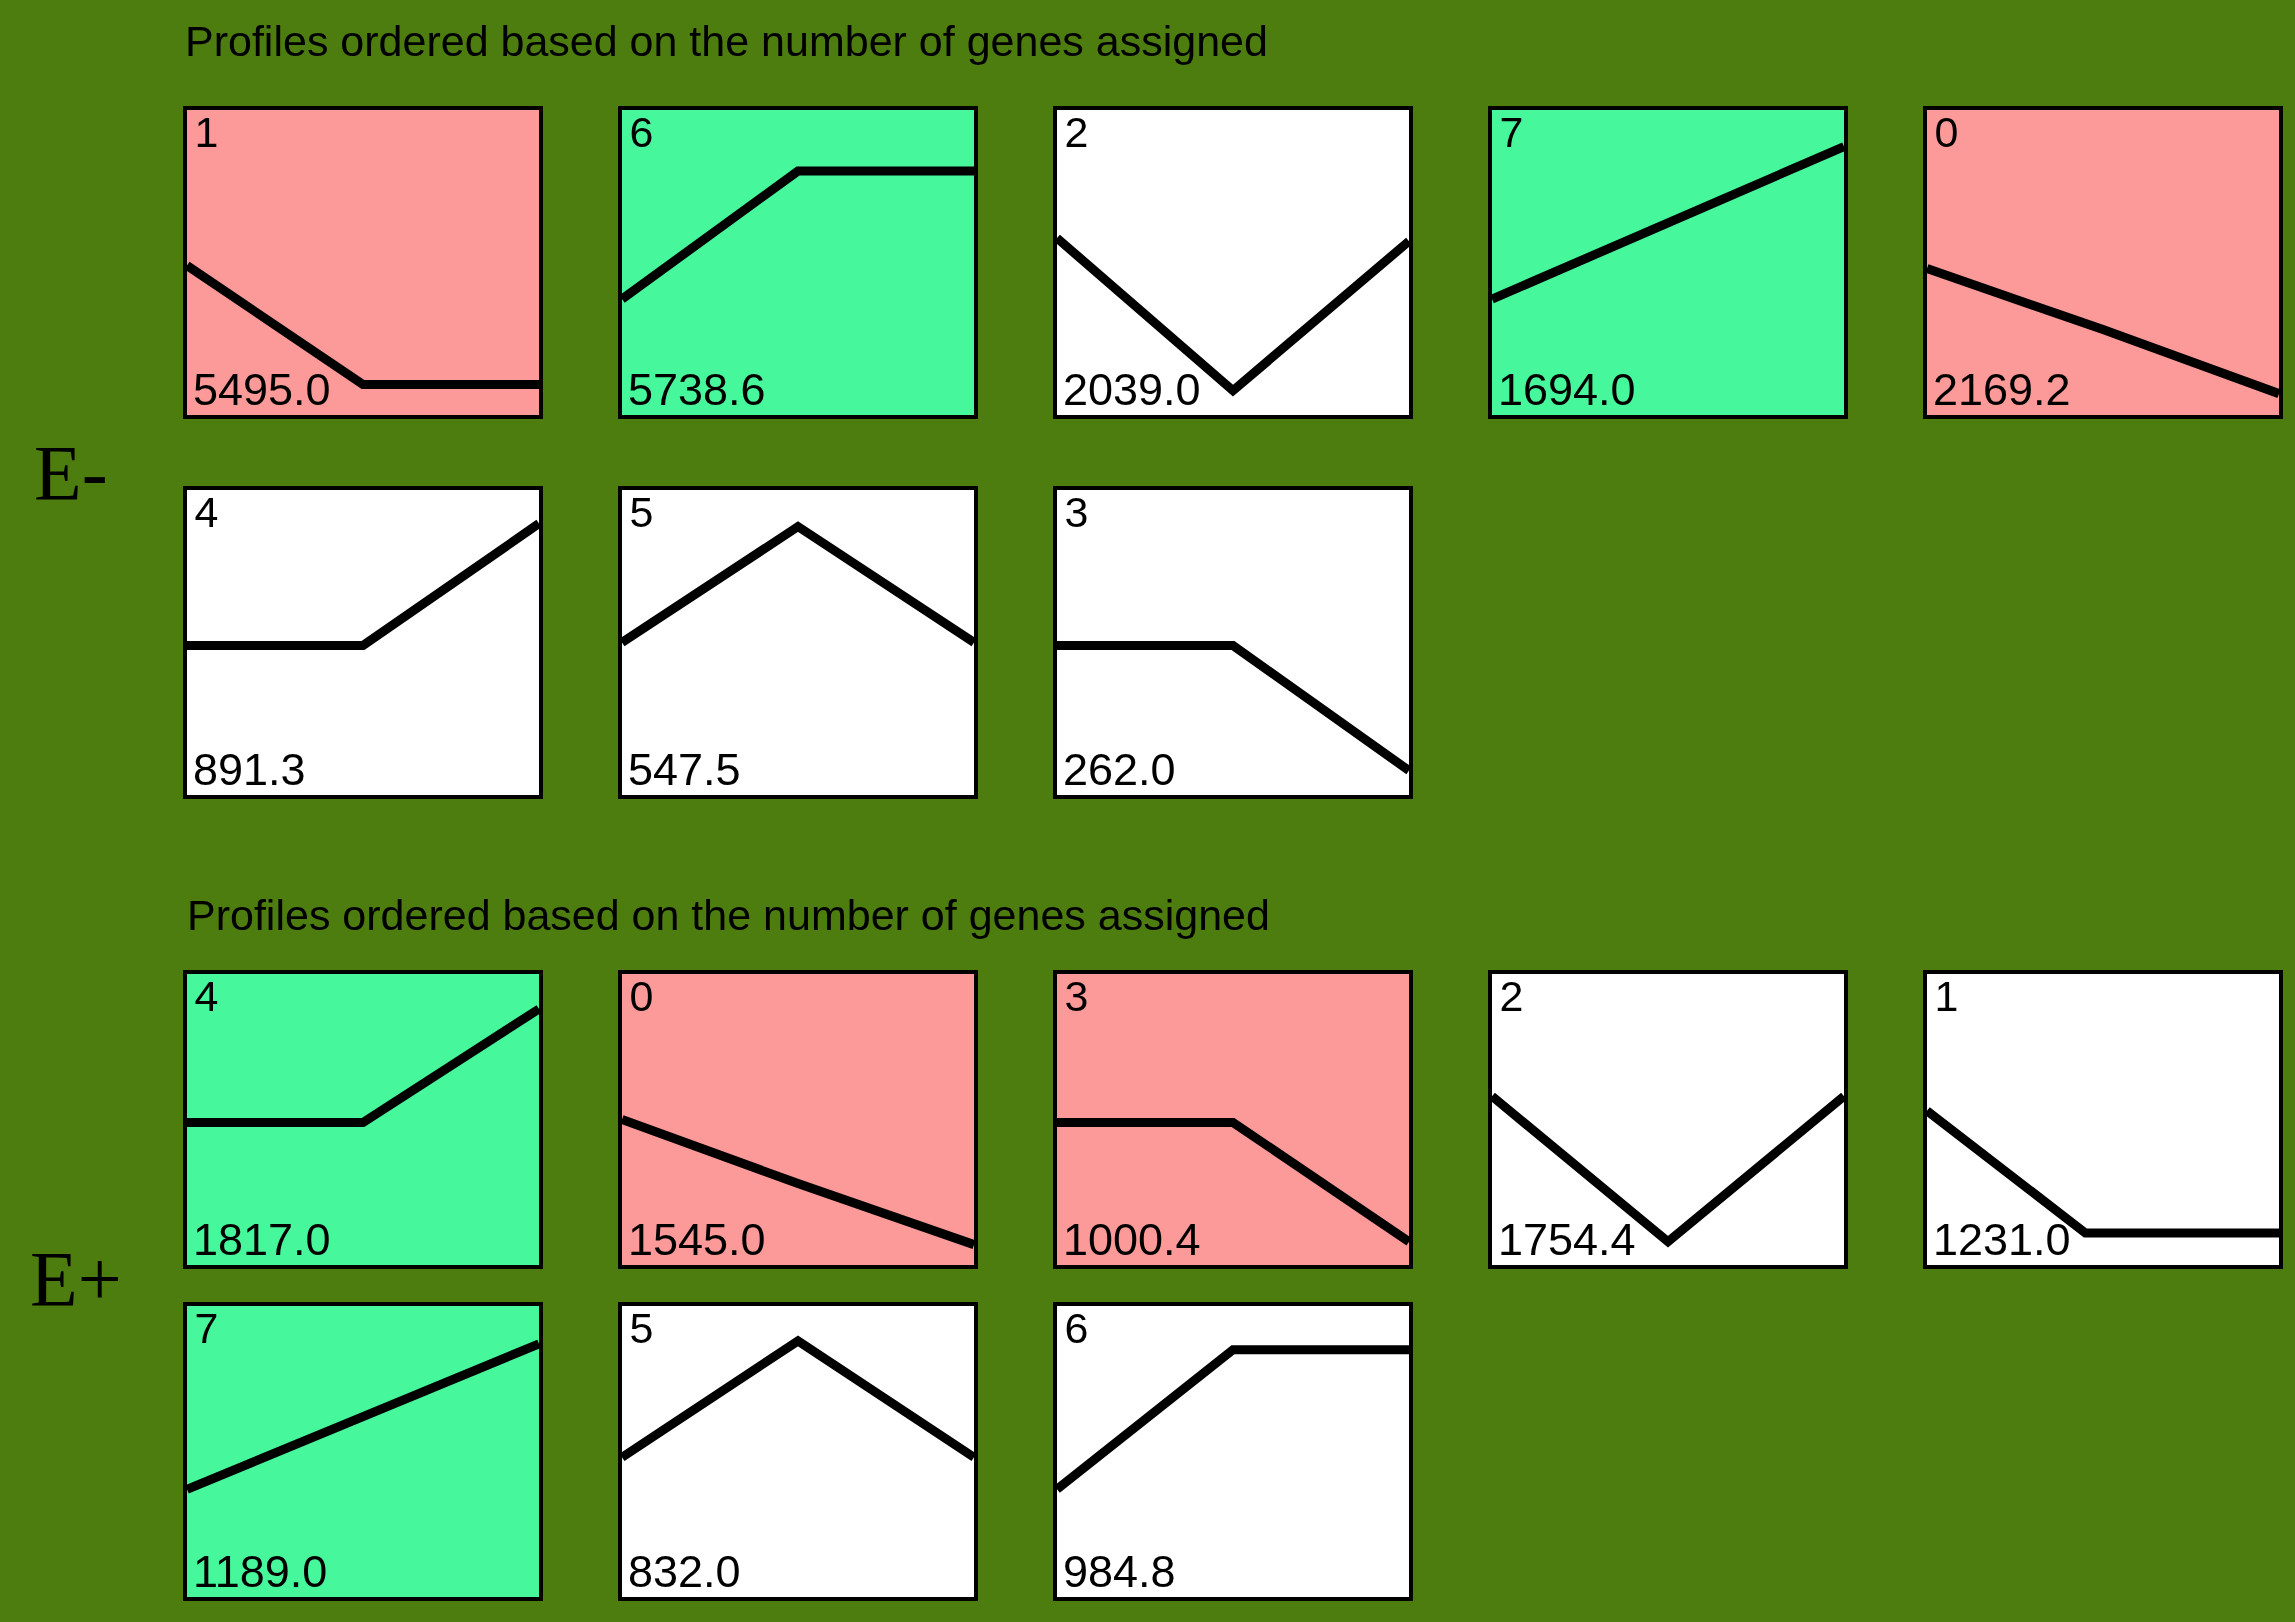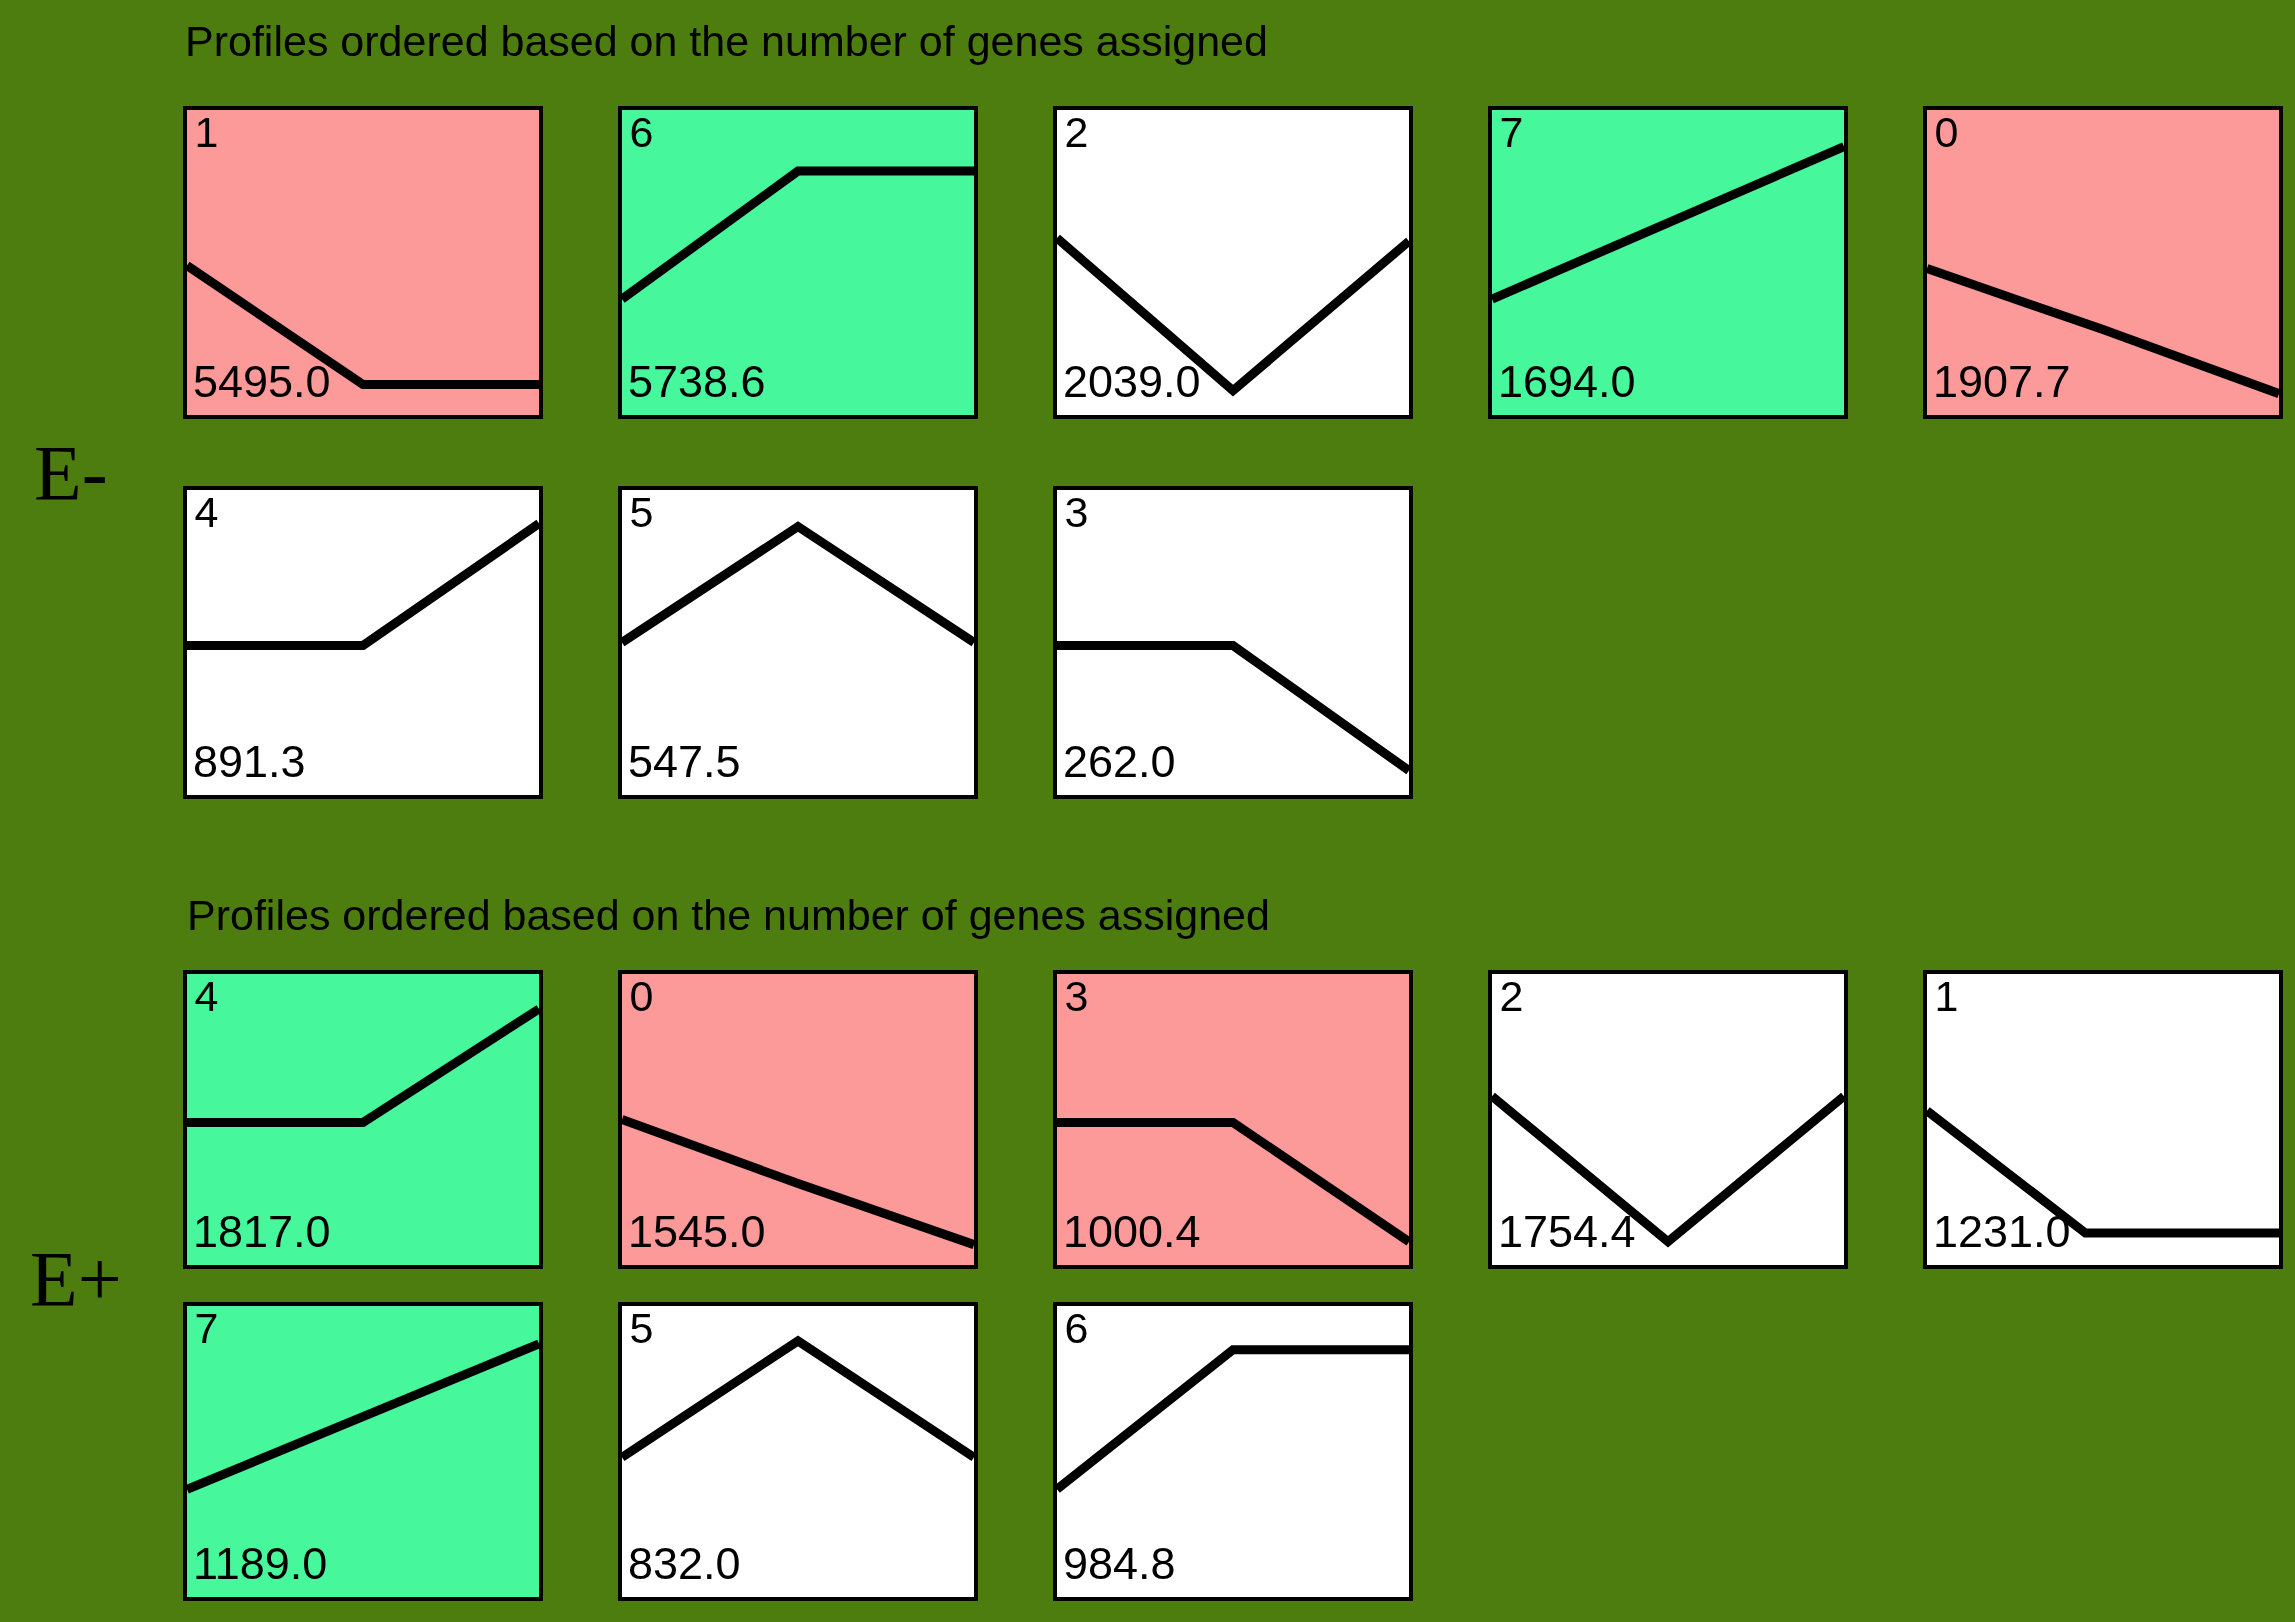--- a/index.html
+++ b/index.html
@@ -55,21 +55,21 @@
   }
   .pid {
     position: absolute;
     top: -1.5px;
     left: 7.5px;
     font-size: 43px;
     line-height: 1.1;
   }
   .pgenes {
     position: absolute;
-    bottom: 9px;
+    bottom: 1px;
     left: 6px;
     font-size: 45px;
     line-height: 1.1;
     white-space: nowrap;
   }
 </style>
 </head>
 <body>
 
 <div id="figure">
@@ -104,21 +104,21 @@
             <polyline points="0,620 500,370 1000,120" style="stroke: rgb(0, 0, 0);"></polyline>
           </svg>
           <span class="pid">7</span>
           <span class="pgenes">1694.0</span>
         </div>
         <div class="pbox" style="left: 1923px; top: 106px; width: 360px; height: 313px; background: rgb(252, 154, 153);">
           <svg viewBox="0 0 1000 1000" preserveAspectRatio="none">
             <polyline points="0,520 500,720 1000,930" style="stroke: rgb(0, 0, 0);"></polyline>
           </svg>
           <span class="pid">0</span>
-          <span class="pgenes">1907.7</span>
+          <span class="pgenes">2169.2</span>
         </div>
         <div class="pbox" style="left: 183px; top: 486px; width: 360px; height: 313px; background: rgb(255, 255, 255);">
           <svg viewBox="0 0 1000 1000" preserveAspectRatio="none">
             <polyline points="0,510 500,510 1000,110" style="stroke: rgb(0, 0, 0);"></polyline>
           </svg>
           <span class="pid">4</span>
           <span class="pgenes">891.3</span>
         </div>
         <div class="pbox" style="left: 618px; top: 486px; width: 360px; height: 313px; background: rgb(255, 255, 255);">
           <svg viewBox="0 0 1000 1000" preserveAspectRatio="none">

